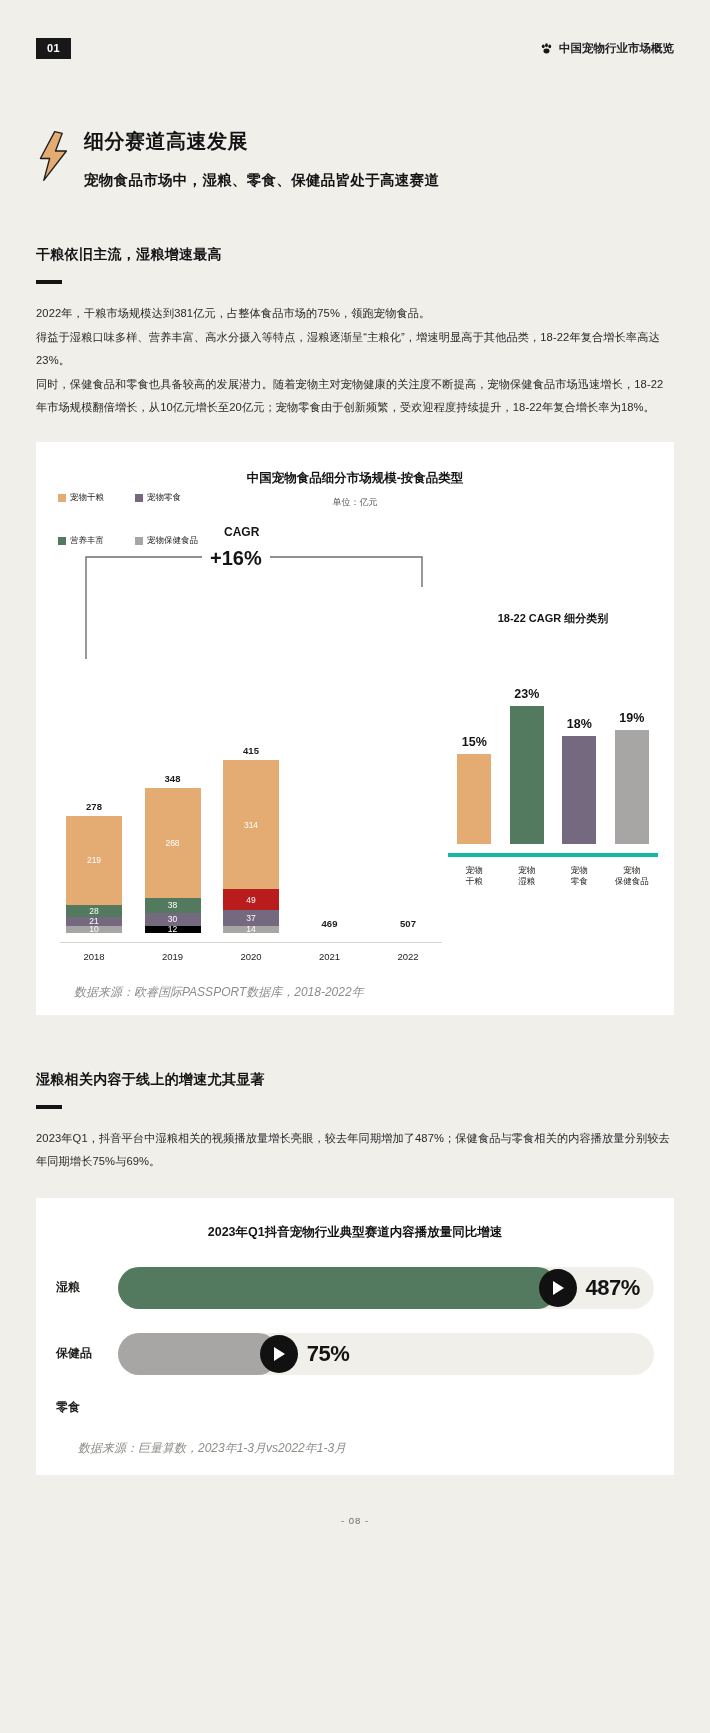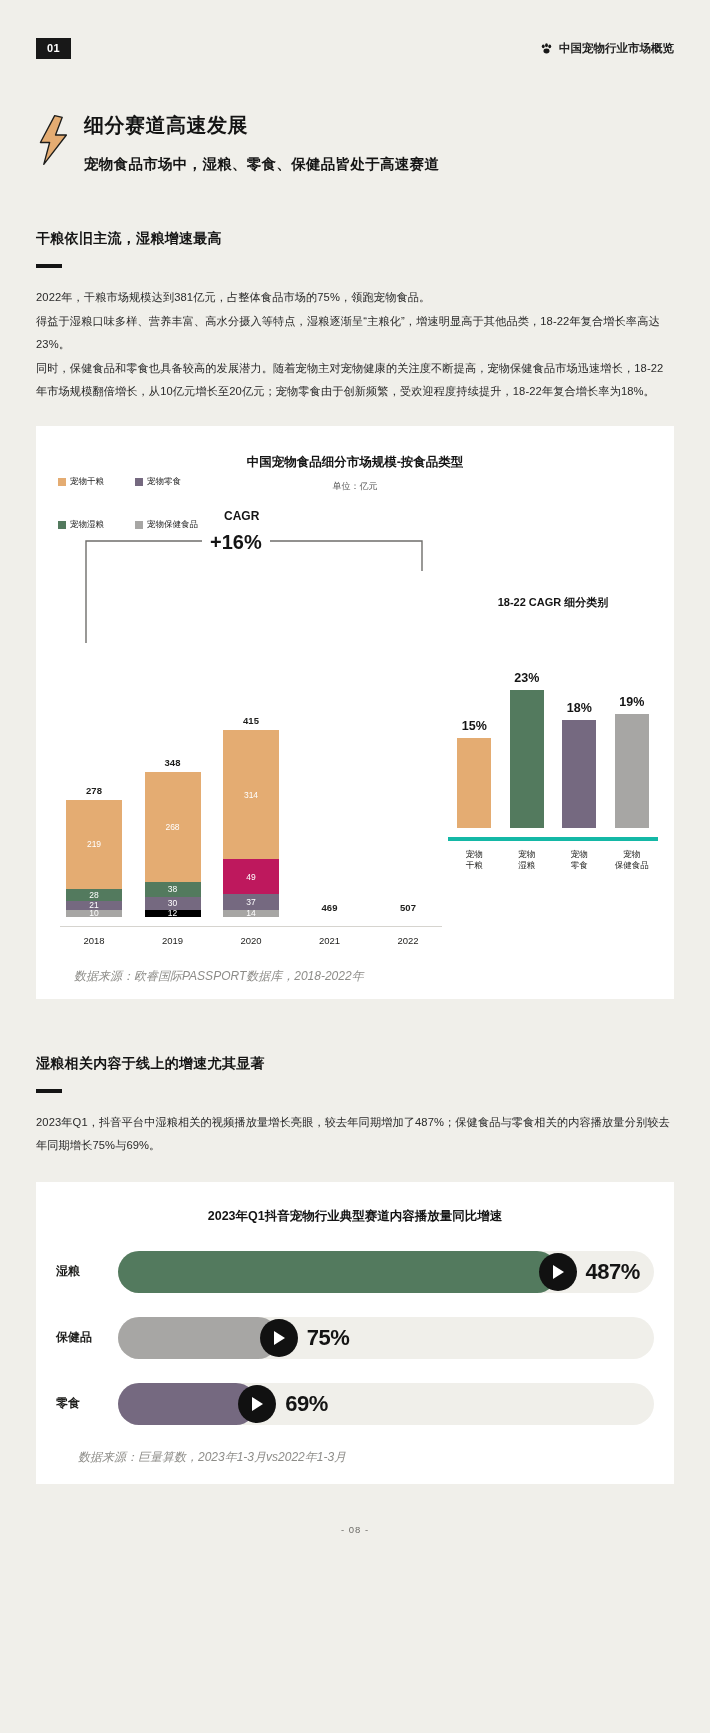--- a/index.html
+++ b/index.html
@@ -42,21 +42,21 @@
     font-weight: bold;
     color: #222;
   }
   .paw-icon { width: 13px; height: 13px; display: block; }
 
   
   .title-block {
     display: flex;
     align-items: flex-start;
     gap: 14px;
-    margin-top: 48px;
+    margin-top: 64px;
   }
   .bolt-icon { width: 34px; height: 52px; flex: 0 0 34px; margin-top: 4px; }
   .title-texts { padding-top: 2px; }
   .main-title {
     font-size: 20px;
     font-weight: bold;
     letter-spacing: .5px;
     color: #141414;
   }
   .sub-title {
@@ -351,21 +351,21 @@
         <div class="legend-item">
           <span class="legend-swatch" style="background:#e4ac72"></span>
           <span class="legend-label">宠物干粮</span>
         </div>
         <div class="legend-item">
           <span class="legend-swatch" style="background:#756980"></span>
           <span class="legend-label">宠物零食</span>
         </div>
         <div class="legend-item">
           <span class="legend-swatch" style="background:#537a5e"></span>
-          <span class="legend-label">宠物湿粮</span>
+          <span class="legend-label">营养丰富</span>
         </div>
         <div class="legend-item">
           <span class="legend-swatch" style="background:#a7a6a4"></span>
           <span class="legend-label">宠物保健食品</span>
         </div>
       </div>
 
     <div class="charts-row">
 
       <div class="stacked-wrap">
@@ -391,21 +391,21 @@
                 <div class="seg" style="background: rgb(228, 172, 114); height: 110.071px;">268</div>
                 <div class="seg" style="background: rgb(83, 122, 94); height: 15.6071px;">38</div>
                 <div class="seg" style="background: rgb(117, 105, 128); height: 12.3214px;">30</div>
                 <div class="seg" style="background: #000000; height: 7px;">12</div>
               </div>
             </div>
             <div class="bar-col">
               <div class="bar-total">415</div>
               <div class="stack">
                 <div class="seg" style="background: rgb(228, 172, 114); height: 128.964px;">314</div>
-                <div class="seg" style="background: #be185d; height: 35px;">49</div>
+                <div class="seg" style="background: #b91c1c; height: 21px;">49</div>
                 <div class="seg" style="background: rgb(117, 105, 128); height: 15.1964px;">37</div>
                 <div class="seg" style="background: rgb(167, 166, 164); height: 7px;">14</div>
               </div>
             </div>
             <div class="bar-col">
               <div class="bar-total">469</div>
             </div>
             <div class="bar-col">
               <div class="bar-total">507</div>
             </div>
@@ -490,28 +490,19 @@
             <div class="prog-knob" style="left:30%">
               <svg viewBox="0 0 12 14">
                 <polygon points="1,0 12,7 1,14" fill="#ffffff"></polygon>
               </svg>
             </div>
             <div class="prog-value" style="left:calc(30% + 28px)">75%</div>
           </div>
         </div>
         <div class="prog-row">
           <div class="prog-label">零食</div>
-          <div class="prog-track">
-            <div class="prog-fill" style="width:26%;background:#756980"></div>
-            <div class="prog-knob" style="left:26%">
-              <svg viewBox="0 0 12 14">
-                <polygon points="1,0 12,7 1,14" fill="#ffffff"></polygon>
-              </svg>
-            </div>
-            <div class="prog-value" style="left:calc(26% + 28px)">69%</div>
-          </div>
         </div>
       </div>
     <div class="source">数据来源：巨量算数，2023年1-3月vs2022年1-3月</div>
   </div>
 
   <div class="footer">- 08 -</div>
 </div>
 
 </body></html>

